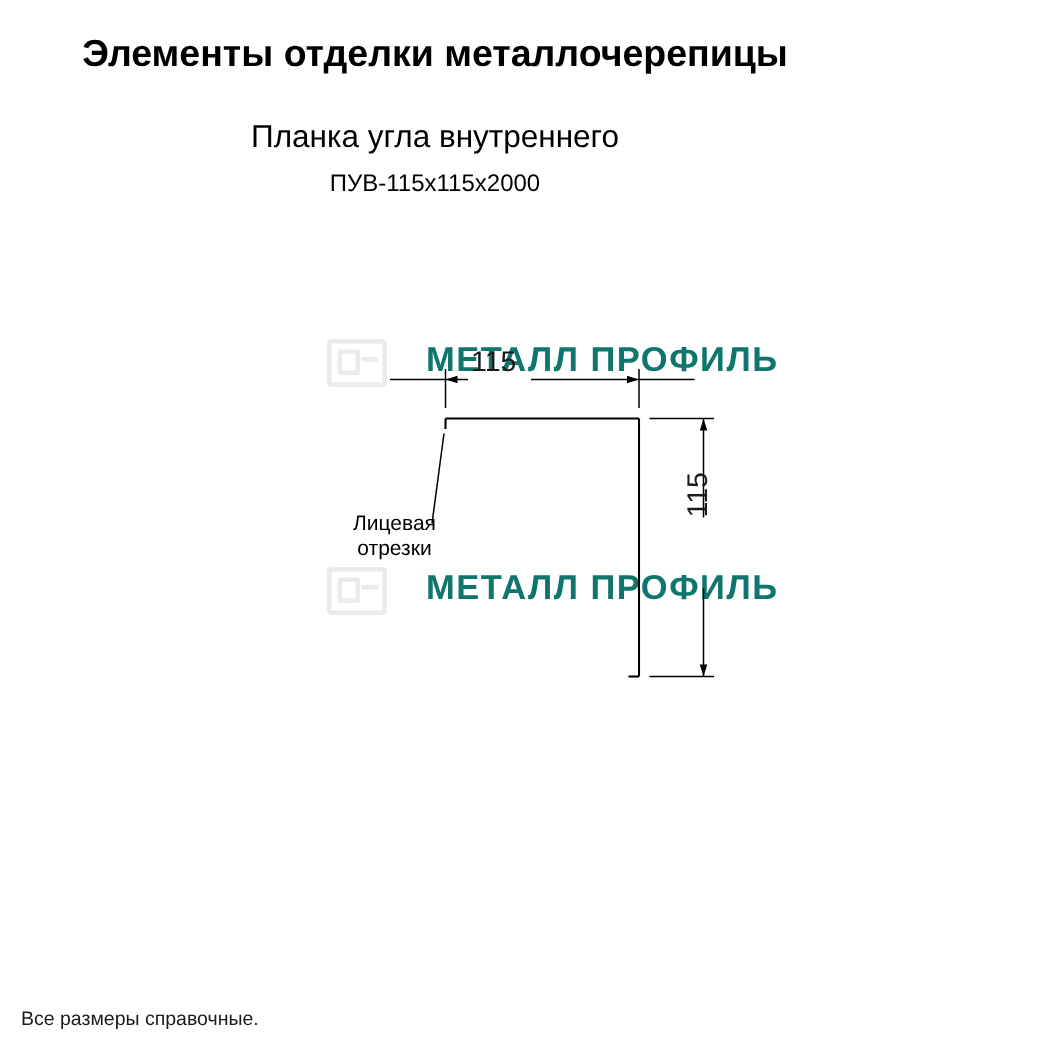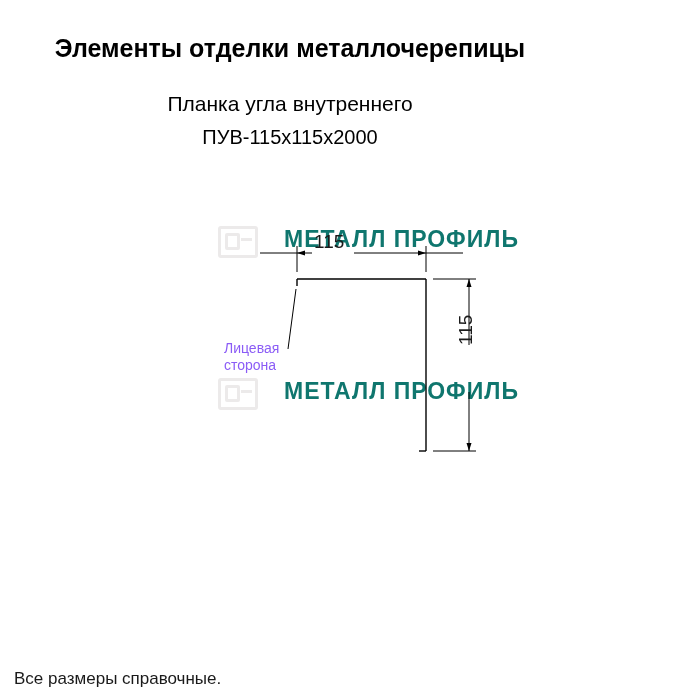--- a/index.html
+++ b/index.html
@@ -12,38 +12,38 @@
     background: #ffffff;
     font-family: "Liberation Sans", sans-serif;
     color: #000000;
     position: relative;
     overflow: hidden;
   }
 
   
   .title-block {
     position: absolute;
-    top: 12px;
+    top: 0;
     left: 0;
     width: 580px;
     text-align: center;
   }
   .main-title {
     font-size: 25px;
     font-weight: bold;
     margin-top: 22px;
     letter-spacing: 0px;
   }
   .sub-title {
     font-size: 21px;
     font-weight: normal;
     margin-top: 29px;
   }
   .code-title {
-    font-size: 20px;
+    font-size: 16px;
     font-weight: normal;
     margin-top: 10px;
     text-align: center;
   }
 
   
   .watermark {
     position: absolute;
     display: flex;
     align-items: flex-start;
@@ -110,32 +110,32 @@
     left: 455px;
     top: 345px;
     transform: rotate(-90deg);
     transform-origin: left top;
   }
   .face-label {
     position: absolute;
     left: 224px;
     top: 340px;
     width: 78px;
-    text-align: left;
+    text-align: center;
     font-size: 14px;
     line-height: 17px;
-    color: #8b5cf6;
+    color: #000000;
   }
 
   
   .footer {
     position: absolute;
     left: 14px;
     bottom: 11px;
-    font-size: 17px;
+    font-size: 13px;
     line-height: 20px;
     color: #1a1a1a;
   }
 </style>
 </head>
 <body>
 
 <div class="title-block">
   <div class="main-title">Элементы отделки металлочерепицы</div>
   <div class="sub-title">Планка угла внутреннего</div>
@@ -188,19 +188,19 @@
       <path d="M 469 279 L 466.5 287 L 471.5 287 Z" fill="#000000" stroke="none"></path>
       <path d="M 469 451 L 466.5 443 L 471.5 443 Z" fill="#000000" stroke="none"></path>
     </g>
   </svg>
 
   <div class="dim-label dim-top">115</div>
   <div class="dim-label dim-right">115</div>
 
   <div class="face-label">
     <div>Лицевая</div>
-    <div>сторона</div>
+    <div>отрезки</div>
   </div>
 </div>
 
 <div class="footer">
   <div>Все размеры справочные.</div>
 </div>
 
 </body></html>

